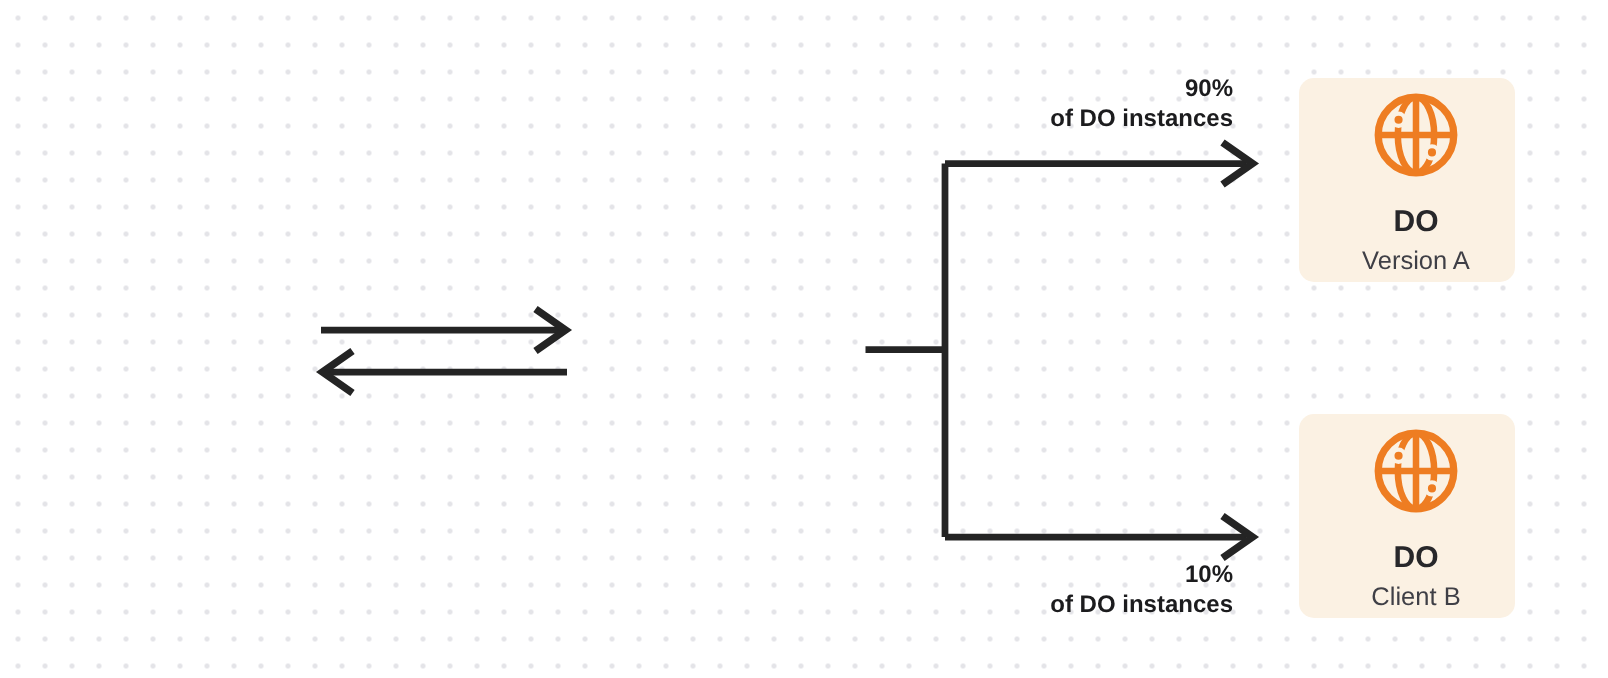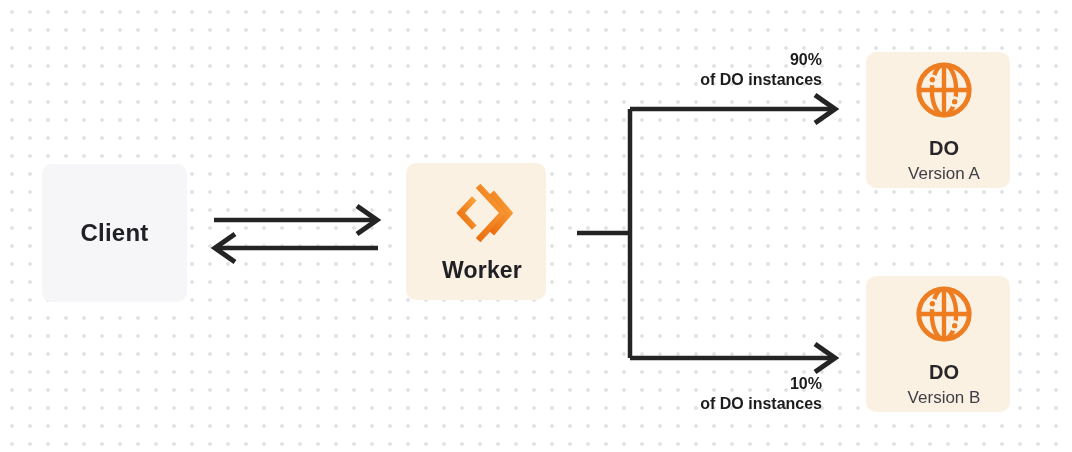--- a/index.html
+++ b/index.html
@@ -113,42 +113,21 @@
       </g>
       <g>
         <polyline points="815,95 835,109 815,123" stroke-width="5"></polyline>
       </g>
       <g>
         <polyline points="815,344 835,358 815,372" stroke-width="5"></polyline>
       </g>
     </g>
   </svg>
 
-  <div class="node node-gray node-client">
-    <span class="label-xl">Client</span>
-  </div>
 
-  <div class="node node-cream node-worker">
-    <span class="icon-box">
-      <svg width="62" height="66" viewBox="0 0 64 68" xmlns="http://www.w3.org/2000/svg">
-        <defs>
-          <linearGradient id="wg" x1="0" y1="1" x2="1" y2="0">
-            <stop offset="0" stop-color="#eb6e0f"></stop>
-            <stop offset="1" stop-color="#f9a13b"></stop>
-          </linearGradient>
-        </defs>
-        <g stroke="url(#wg)" stroke-width="6.5" fill="none" stroke-linecap="butt" stroke-linejoin="miter">
-          <polyline points="24,19 10,34 24,49"></polyline>
-          <polyline points="28,6 54,34 28,62"></polyline>
-          <polyline points="42,13 60,34 42,55"></polyline>
-        </g>
-      </svg>
-    </span>
-    <span class="label-xl worker-label">Worker</span>
-  </div>
 
   <div class="node node-cream node-do-a">
     <span class="icon-box">
       <svg width="62" height="62" viewBox="0 0 64 64" xmlns="http://www.w3.org/2000/svg">
         <g stroke="#ee7d22" fill="none">
           <circle cx="32" cy="32" r="26" stroke-width="5"></circle>
           <ellipse cx="32" cy="32" rx="12.5" ry="26" stroke-width="4.5"></ellipse>
           <line x1="6.5" y1="32" x2="57.5" y2="32" stroke-width="4.5"></line>
           <line x1="32" y1="6.5" x2="32" y2="57.5" stroke-width="4.5"></line>
         </g>
@@ -167,21 +146,21 @@
           <circle cx="32" cy="32" r="26" stroke-width="5"></circle>
           <ellipse cx="32" cy="32" rx="12.5" ry="26" stroke-width="4.5"></ellipse>
           <line x1="6.5" y1="32" x2="57.5" y2="32" stroke-width="4.5"></line>
           <line x1="32" y1="6.5" x2="32" y2="57.5" stroke-width="4.5"></line>
         </g>
         <circle cx="20" cy="21.5" r="4.2" fill="#ee7d22" stroke="#fbf1e3" stroke-width="2.8"></circle>
         <circle cx="43" cy="44" r="4.2" fill="#ee7d22" stroke="#fbf1e3" stroke-width="2.8"></circle>
       </svg>
     </span>
     <span class="do-title">DO</span>
-    <span class="do-subtitle">Version B</span>
+    <span class="do-subtitle">Client B</span>
   </div>
 
   <div class="edge-label edge-label-top">
     <div>90%</div>
     <div>of DO instances</div>
   </div>
   <div class="edge-label edge-label-bottom">
     <div>10%</div>
     <div>of DO instances</div>
   </div>

